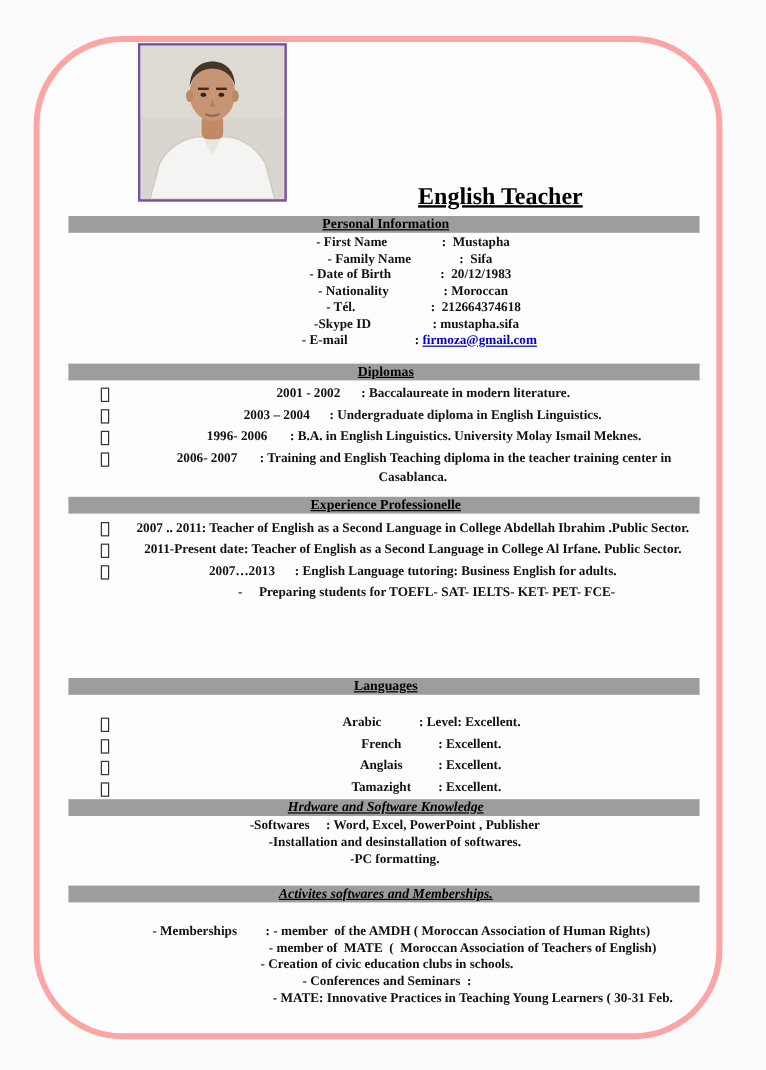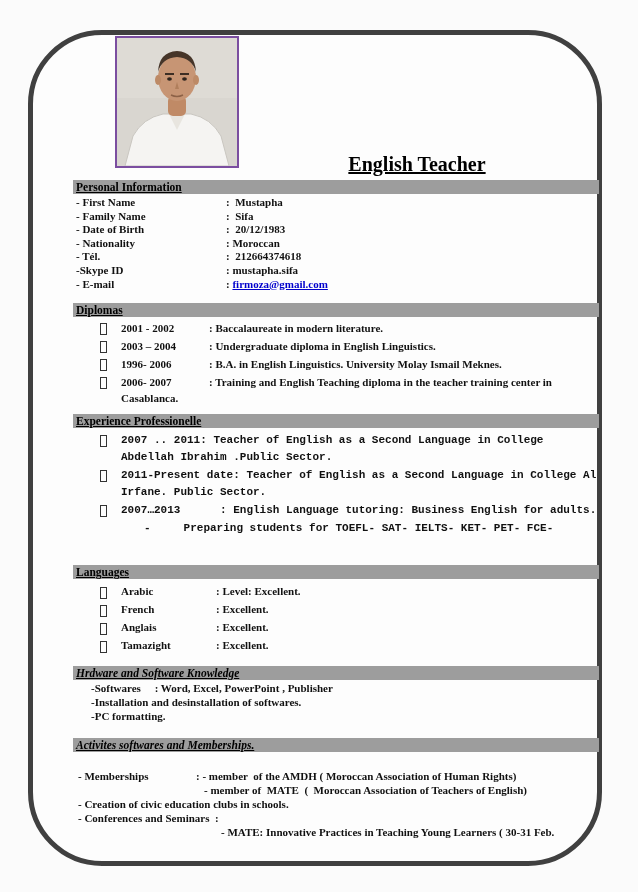--- a/index.html
+++ b/index.html
@@ -6,21 +6,21 @@
   body{
     width:638px;height:892px;position:relative;
     background:#fbfbfb;
     font-family:"Liberation Serif","DejaVu Serif",serif;
     font-weight:bold;color:#111;
     -webkit-font-smoothing:antialiased;
   }
   .page{
     position:absolute;left:28px;top:30px;
     width:564px;height:826px;
-    border:5px solid #404040;
+    border:5px solid #fca5a5;
     border-radius:74px;
     background:#fdfdfd;
   }
   
   .photo{
     position:absolute;left:82px;top:1px;
     width:120px;height:128px;
     border:2px solid #7b4ea0;
     background:#d9d6d0;overflow:hidden;
   }
@@ -28,21 +28,21 @@
   
   .title{
     position:absolute;left:254px;top:118px;width:260px;
     margin:0;text-align:center;
     font-size:20px;font-weight:bold;
     text-decoration:underline;
     text-decoration-thickness:2px;
     color:#000;
   }
   
-  .sec{position:absolute;left:40px;width:526px;font-size:11px;}
+  .sec{position:absolute;left:24px;width:526px;font-size:11px;text-align:center;}
   .bar{
     background:#9d9d9d;height:14px;line-height:14px;
     padding-left:3px;
   }
   .bar-text{
     font-size:11.5px;color:#000;
     text-decoration:underline;
   }
   .bar-text.italic{font-style:italic;}
   
@@ -55,25 +55,25 @@
   .tofu{
     position:absolute;left:27px;top:3px;
     width:5px;height:10px;
     border:1px solid #333;background:transparent;
   }
   
   .dip-items{margin-top:3px;}
   .dip-item{line-height:16px;margin-bottom:2px;}
   .dip-period{display:inline-block;width:88px;vertical-align:top;}
   
-  .exp-items{margin-top:4px;font-family:Liberation Mono, monospace;}
+  .exp-items{margin-top:4px;}
   .exp-item{line-height:17px;margin-bottom:1px;white-space:pre-wrap;}
   .exp-sub{padding-left:71px;line-height:17px;white-space:pre-wrap;}
   
-  .lang-rows{margin-top:3px;}
+  .lang-rows{margin-top:14px;}
   .lang-row{line-height:18px;}
   .lang-row .tofu{top:5px;}
   .lang-name{display:inline-block;width:95px;vertical-align:top;}
   
   .hw-lines{margin-top:1px;}
   .hw-line{padding-left:18px;line-height:14px;white-space:pre-wrap;}
   
   .act-lines{margin-top:17px;}
   .act{line-height:14px;white-space:pre-wrap;}
   .act-label{display:inline-block;width:118px;vertical-align:top;padding-left:5px;}

